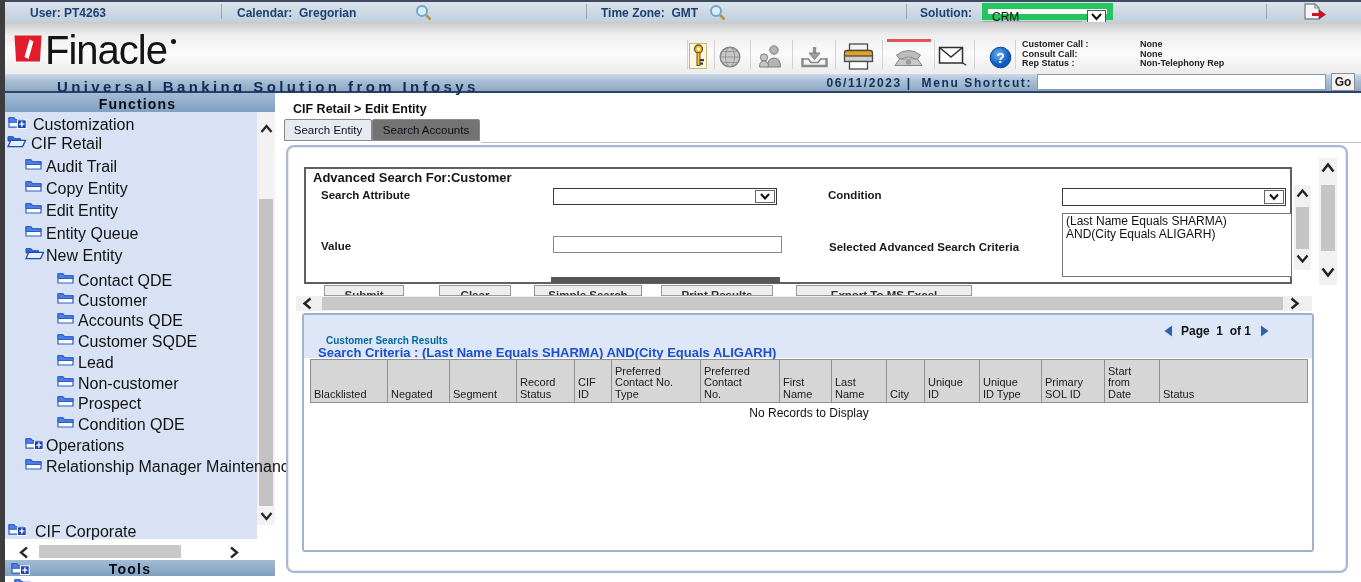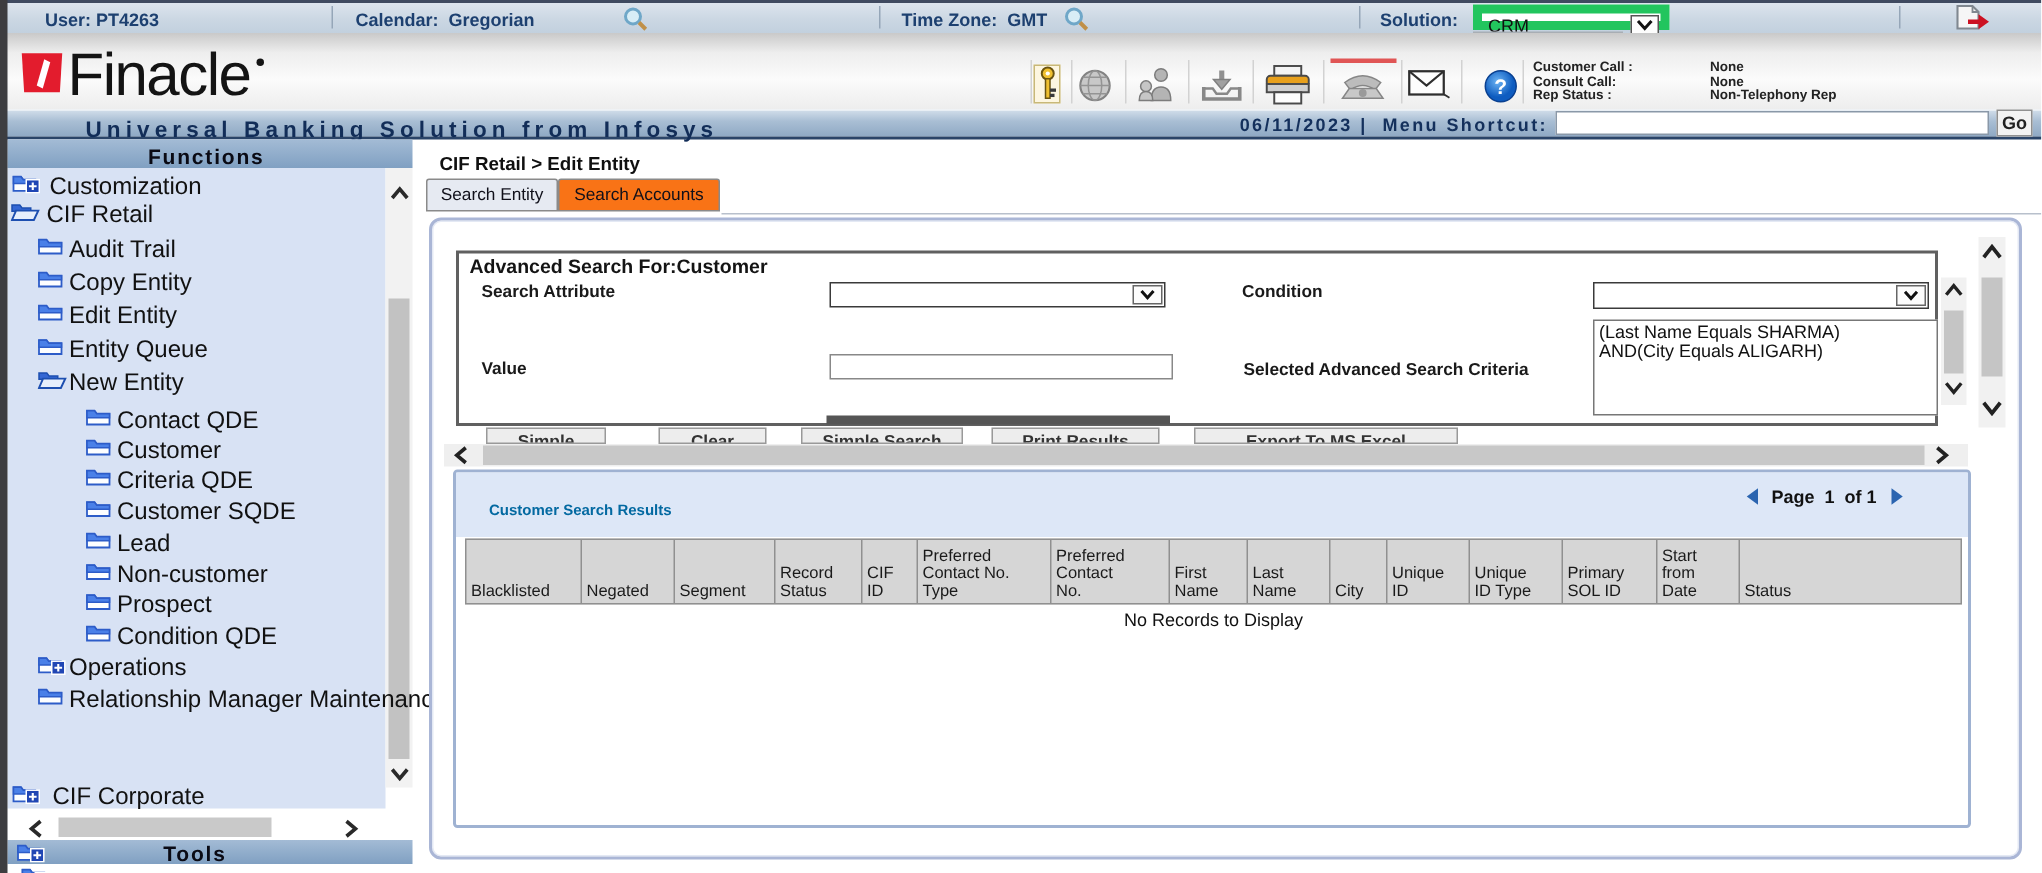--- a/index.html
+++ b/index.html
@@ -235,21 +235,21 @@
         <path d="M1 2.8 h5 l1.5 2 h8.5 v2.7 h-15 z" fill="#4a80e8" stroke="#2d5cc8"></path>
       </svg>
     </div>
 <div class="trow" style="left:78px;top:292px;">Customer</div>
 <div class="trow" style="left:57px;top:311px;">
       <svg width="17" height="13">
         <path d="M1 2.8 h5 l1.5 2 h8.5 v7.2 h-15 z" fill="#fdfeff" stroke="#2d5cc8" stroke-width="1.2"></path>
         <path d="M1 2.8 h5 l1.5 2 h8.5 v2.7 h-15 z" fill="#4a80e8" stroke="#2d5cc8"></path>
       </svg>
     </div>
-<div class="trow" style="left:78px;top:312px;">Criteria QDE</div>
+<div class="trow" style="left:78px;top:312px;">Accounts QDE</div>
 <div class="trow" style="left:57px;top:332px;">
       <svg width="17" height="13">
         <path d="M1 2.8 h5 l1.5 2 h8.5 v7.2 h-15 z" fill="#fdfeff" stroke="#2d5cc8" stroke-width="1.2"></path>
         <path d="M1 2.8 h5 l1.5 2 h8.5 v2.7 h-15 z" fill="#4a80e8" stroke="#2d5cc8"></path>
       </svg>
     </div>
 <div class="trow" style="left:78px;top:333px;">Customer SQDE</div>
 <div class="trow" style="left:57px;top:353px;">
       <svg width="17" height="13">
         <path d="M1 2.8 h5 l1.5 2 h8.5 v7.2 h-15 z" fill="#fdfeff" stroke="#2d5cc8" stroke-width="1.2"></path>
@@ -332,21 +332,21 @@
         <path d="M1 2.8 h5 l1.5 2 h8 v2.5 h-14.5 z" fill="#4a80e8" stroke="#2d5cc8"></path>
         <rect x="9.5" y="4.8" width="8.7" height="8.7" fill="#2046b4" stroke="#fff"></rect>
       </svg>
     </div>
 
 <div class="ab" style="left:0;top:0;width:5px;height:582px;background:#3d3d40;"></div>
 
 <div class="ab" style="left:293px;top:102px;font-size:12.5px;font-weight:bold;color:#101010;">CIF Retail &gt; Edit Entity</div>
 
 <div class="ab" style="left:284px;top:119px;width:88px;height:22px;background:#e6eaf2;border:1px solid #8a8a8a;box-sizing:border-box;font-size:11.5px;color:#10101a;text-align:center;line-height:21px;border-radius:2px 2px 0 0;">Search Entity</div>
-<div class="ab" style="left:372px;top:119px;width:108px;height:22px;background:#f97316;border:1px solid #8a8a8a;box-sizing:border-box;font-size:11.5px;color:#10101a;text-align:center;line-height:21px;border-radius:2px 2px 0 0;">Search Accounts</div>
+<div class="ab" style="left:372px;top:119px;width:108px;height:22px;background:#737373;border:1px solid #8a8a8a;box-sizing:border-box;font-size:11.5px;color:#10101a;text-align:center;line-height:21px;border-radius:2px 2px 0 0;">Search Accounts</div>
 
 <div class="ab" style="left:481px;top:142px;width:880px;height:1px;background:#b8c0cc;"></div>
 
 <div class="ab" style="left:286px;top:145px;width:1062px;height:428px;border:2px solid #aab6d6;border-radius:8px;box-sizing:border-box;background:#fff;box-shadow:inset 0 0 0 1px #e4e9f4;"></div>
 
 <div class="ab" style="left:304px;top:167px;width:988px;height:117px;border:2px solid #606060;box-sizing:border-box;background:#fff;"></div>
 <div class="ab" style="left:313px;top:170px;font-size:13px;font-weight:bold;color:#141414;">Advanced Search For:Customer</div>
 <div class="ab" style="left:321px;top:189px;font-size:11.5px;font-weight:bold;color:#1a1a1a;">Search Attribute</div>
 <div class="ab" style="left:553px;top:188px;width:224px;height:17px;background:#fff;border:1px solid #3a3a3a;box-sizing:border-box;">
   <span style="position:absolute;right:1px;top:1px;width:20px;height:13px;border:1px solid #666;box-sizing:border-box;background:#fcfcfc;">
@@ -388,21 +388,21 @@
         <path d="M1.5 9.5 L7 2.5 L12.5 9.5" fill="none" stroke="#222" stroke-width="2.5"></path>
       </svg>
     </div>
 <div class="ab" style="left:1321px;top:185px;width:14px;height:66px;background:#c5c5c5;"></div>
 <div class="ab" style="left:1321px;top:266px;">
       <svg width="14" height="12">
         <path d="M1.5 2.5 L7 9.5 L12.5 2.5" fill="none" stroke="#222" stroke-width="2.5"></path>
       </svg>
     </div>
 
-<div class="ab" style="left:324px;top:285px;width:80px;height:11px;overflow:hidden;border:1px solid #999;background:#ededed;font-size:11.5px;font-weight:bold;color:#333;text-align:center;line-height:19px;box-sizing:border-box;">Simple</div>
+<div class="ab" style="left:324px;top:285px;width:80px;height:11px;overflow:hidden;border:1px solid #999;background:#ededed;font-size:11.5px;font-weight:bold;color:#333;text-align:center;line-height:19px;box-sizing:border-box;">Submit</div>
 <div class="ab" style="left:439px;top:285px;width:72px;height:11px;overflow:hidden;border:1px solid #999;background:#ededed;font-size:11.5px;font-weight:bold;color:#333;text-align:center;line-height:19px;box-sizing:border-box;">Clear</div>
 <div class="ab" style="left:534px;top:285px;width:108px;height:11px;overflow:hidden;border:1px solid #999;background:#ededed;font-size:11.5px;font-weight:bold;color:#333;text-align:center;line-height:19px;box-sizing:border-box;">Simple Search</div>
 <div class="ab" style="left:661px;top:285px;width:112px;height:11px;overflow:hidden;border:1px solid #999;background:#ededed;font-size:11.5px;font-weight:bold;color:#333;text-align:center;line-height:19px;box-sizing:border-box;">Print Results</div>
 <div class="ab" style="left:796px;top:285px;width:176px;height:11px;overflow:hidden;border:1px solid #999;background:#ededed;font-size:11.5px;font-weight:bold;color:#333;text-align:center;line-height:19px;box-sizing:border-box;">Export To MS Excel</div>
 
 <div class="ab" style="left:296px;top:296px;width:1016px;height:15px;background:#efefef;"></div>
 <div class="ab" style="left:301px;top:297px;">
       <svg width="12" height="13">
         <path d="M9.5 1.5 L3.5 6.5 L9.5 11.5" fill="none" stroke="#222" stroke-width="2.4"></path>
       </svg>
@@ -421,20 +421,21 @@
       <svg width="9" height="12">
         <path d="M8 0.5 L0.5 6 L8 11.5 z" fill="#2a64b0"></path>
       </svg>
     </div>
 <div class="ab" style="left:1181px;top:324px;font-size:12px;font-weight:bold;color:#111;">Page&nbsp; 1&nbsp; of 1</div>
 <div class="ab" style="left:1260px;top:325px;">
       <svg width="9" height="12">
         <path d="M1 0.5 L8.5 6 L1 11.5 z" fill="#2a64b0"></path>
       </svg>
     </div>
+<div class="ab" style="left:318px;top:345px;font-size:13px;font-weight:bold;color:#1c50cc;">Search Criteria : (Last Name Equals SHARMA) AND(City Equals ALIGARH)</div>
 
 <div class="ab" style="left:310px;top:359px;width:998px;height:44px;border:1px solid #909090;box-sizing:border-box;background:#d6d6d6;display:flex;">
 <div class="tc" style="width:77px;">Blacklisted</div>
 <div class="tc" style="width:62px;">Negated</div>
 <div class="tc" style="width:67px;">Segment</div>
 <div class="tc" style="width:58px;">Record<br>Status</div>
 <div class="tc" style="width:37px;">CIF<br>ID</div>
 <div class="tc" style="width:89px;">Preferred<br>Contact No.<br>Type</div>
 <div class="tc" style="width:79px;">Preferred<br>Contact<br>No.</div>
 <div class="tc" style="width:52px;">First<br>Name</div>

